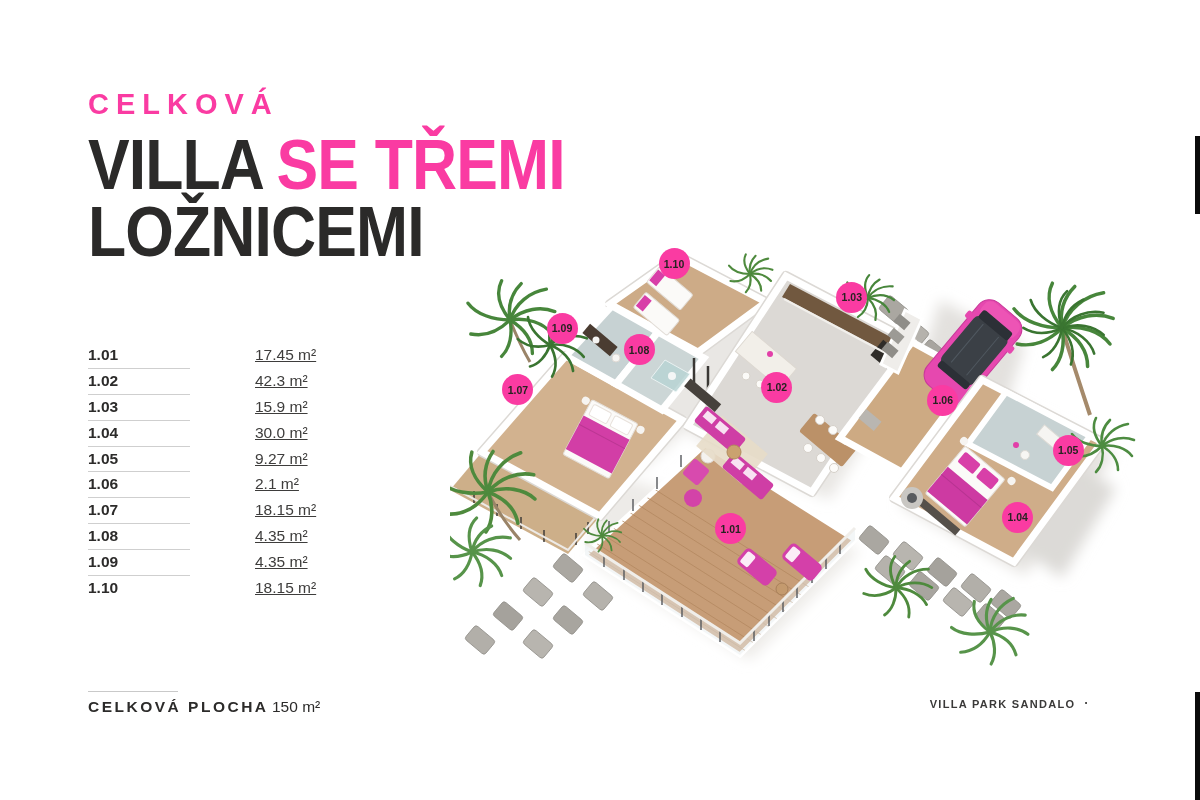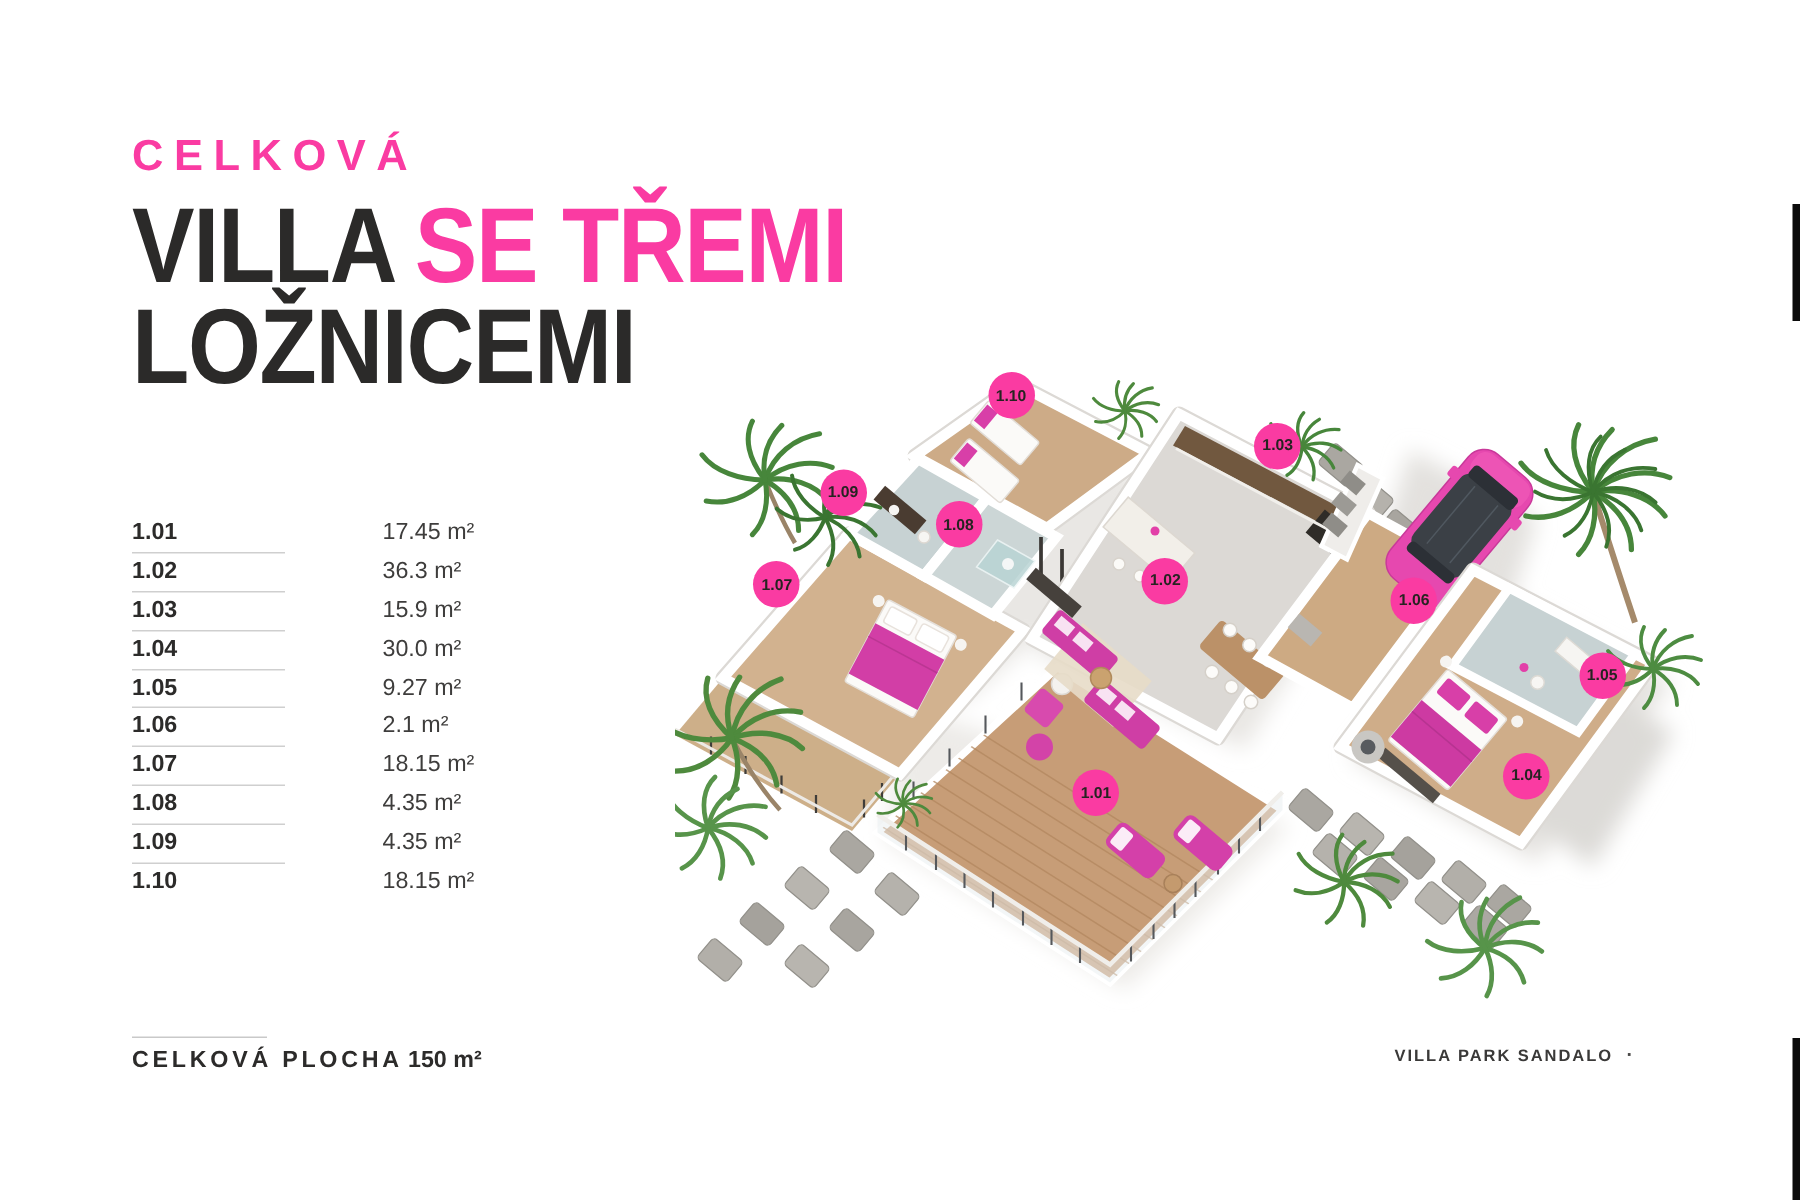--- a/index.html
+++ b/index.html
@@ -23,26 +23,26 @@
     white-space:nowrap;
   }
   .title .pink{color:var(--accent);}
   .title .w1{margin-right:.2em;}
   .rooms{position:absolute;left:88px;top:342px;width:280px;}
   .room-row{position:relative;display:flex;align-items:center;height:25.9px;}
   .room-row.has-line::before{
     content:"";position:absolute;left:0;top:0;width:102px;height:1px;background:var(--divider);
   }
   .room-code{width:167px;font-size:15.5px;font-weight:700;color:#2c2b2a;}
-  .room-area{font-size:15.5px;font-weight:400;color:var(--text);}
+  .room-area{font-size:15.5px;font-weight:400;color:var(--text);text-decoration:underline;}
   .total{position:absolute;left:88px;top:691px;width:340px;}
   .total::before{content:"";position:absolute;left:0;top:0;width:90px;height:1px;background:#c9c9c9;}
   .total-inner{display:flex;align-items:flex-start;padding-top:7px;}
   .total-label{width:184px;font-size:15.5px;font-weight:700;letter-spacing:2.5px;color:#2c2b2a;}
-  .total-value{font-size:15.5px;font-weight:700;color:#2c2b2a;}
+  .total-value{font-size:15.5px;font-weight:400;color:#2c2b2a;}
   .footer-brand{
     position:absolute;top:695px;right:110px;display:flex;align-items:flex-end;
     font-size:11px;font-weight:700;letter-spacing:1.3px;color:#3a3938;
   }
   .footer-brand .dot{margin-left:9px;font-size:13px;color:#4a4948;}
   .edge-bar{position:absolute;right:0;width:5px;background:#0b0b0b;}
   .edge-bar.top{top:136px;height:78px;}
   .edge-bar.bottom{top:692px;height:108px;}
   .plan{position:absolute;left:450px;top:240px;width:700px;height:450px;}
   .plan svg{position:absolute;left:0;top:0;}
@@ -62,21 +62,21 @@
 </div>
 
 <div class="rooms">
   <div class="room-row">
     <span class="room-code">1.01</span>
     <span class="room-area">17.45 m²</span>
   </div>
 
   <div class="room-row has-line">
     <span class="room-code">1.02</span>
-    <span class="room-area">36.3 m²</span>
+    <span class="room-area">42.3 m²</span>
   </div>
 
   <div class="room-row has-line">
     <span class="room-code">1.03</span>
     <span class="room-area">15.9 m²</span>
   </div>
 
   <div class="room-row has-line">
     <span class="room-code">1.04</span>
     <span class="room-area">30.0 m²</span>

